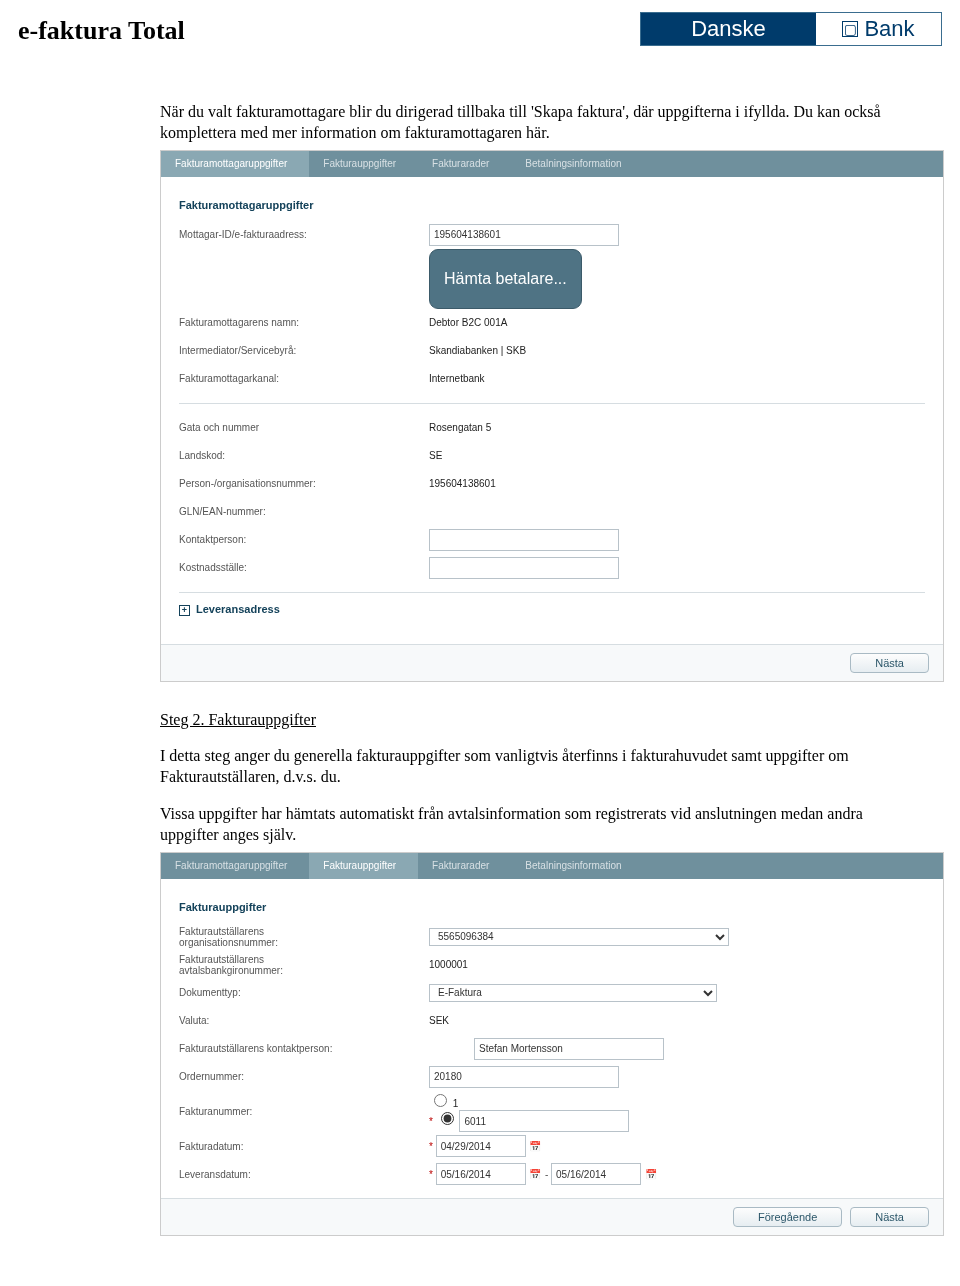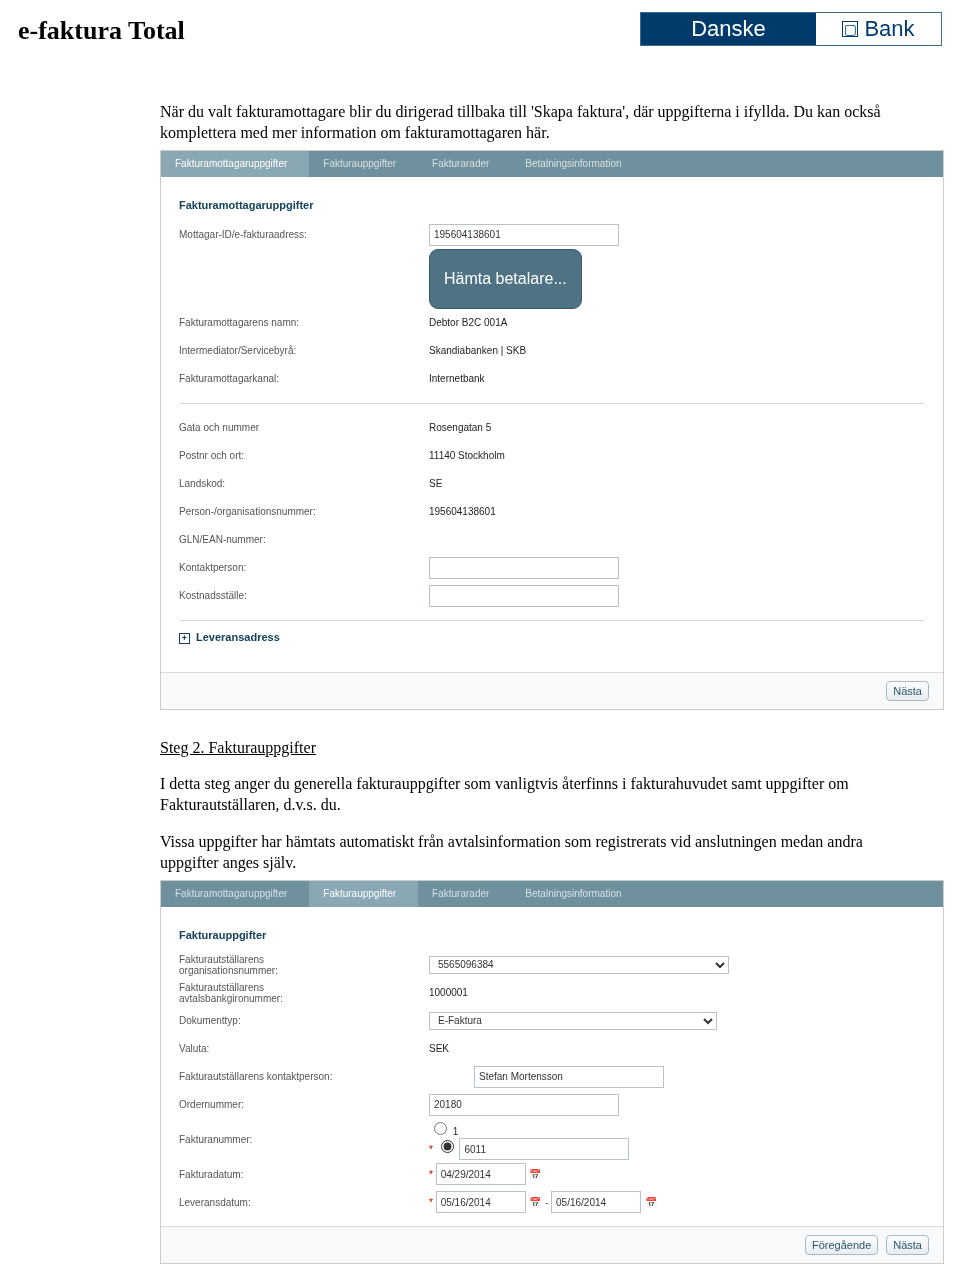--- a/index.html
+++ b/index.html
@@ -20,21 +20,21 @@
 .tab::after{content:"";position:absolute;right:0;top:0;bottom:0;width:10px;background:linear-gradient(135deg,transparent 49%,#6f909d 51%), linear-gradient(45deg,#6f909d 49%,transparent 51%)}
 .tab.active{background:#8aa8b3}
 .tab.active::after{background:linear-gradient(135deg,transparent 49%,#8aa8b3 51%), linear-gradient(45deg,#8aa8b3 49%,transparent 51%)}
 .panel{padding:14px 18px 10px}
 .sec-title{color:#14425a;font-weight:bold;font-size:11px;margin:8px 0 10px}
 .row{display:flex;align-items:center;min-height:28px}
 .lbl{width:250px;color:#555}
 .val{color:#222}
 input.txt,select.sel{border:1px solid #b8c2c9;height:18px;font-size:10px;padding:1px 4px;color:#333;background:#fff}
 .btn{background:#4f7384;color:#fff;border:1px solid #3b5a69;border-radius:9px;padding:20px 14px;font-size:16px;cursor:pointer}
-.btn-lite{background:linear-gradient(#fdfdfd,#e6edf1);color:#2b5669;border:1px solid #a9bac4;border-radius:4px;padding:3px 6px;font-size:11px;cursor:pointer}
+.btn-lite{background:linear-gradient(#fdfdfd,#e6edf1);color:#2b5669;border:1px solid #a9bac4;border-radius:4px;padding:3px 24px;font-size:11px;cursor:pointer}
 hr.sep{border:none;border-top:1px solid #d6dde1;margin:10px 0}
 .expand{color:#14425a;font-weight:bold;font-size:11px}
 .expand .plus{border:1px solid #14425a;display:inline-block;width:9px;height:9px;line-height:9px;text-align:center;font-size:9px;margin-right:6px}
 .footer{border-top:1px solid #d6dde1;padding:8px 14px;display:flex;justify-content:flex-end;gap:8px;background:#f7f9fa}
 .req{color:#b00}
 .radio{accent-color:#333}
 .dateico{font-size:10px;margin-left:4px;cursor:pointer}
 </style>
 </head>
 <body>
@@ -80,24 +80,20 @@
           <div class="val">Skandiabanken | SKB</div>
           </div>
         <div class="row">
             <div class="lbl">Fakturamottagarkanal:</div>
           <div class="val">Internetbank</div>
           </div>
         <hr class="sep">
         <div class="row">
             <div class="lbl">Gata och nummer</div>
           <div class="val">Rosengatan 5</div>
-          </div>
-        <div class="row">
-            <div class="lbl">Postnr och ort:</div>
-          <div class="val">11140 Stockholm</div>
           </div>
         <div class="row">
             <div class="lbl">Landskod:</div>
           <div class="val">SE</div>
           </div>
         <div class="row">
             <div class="lbl">Person-/organisationsnummer:</div>
           <div class="val">195604138601</div>
           </div>
         <div class="row">

